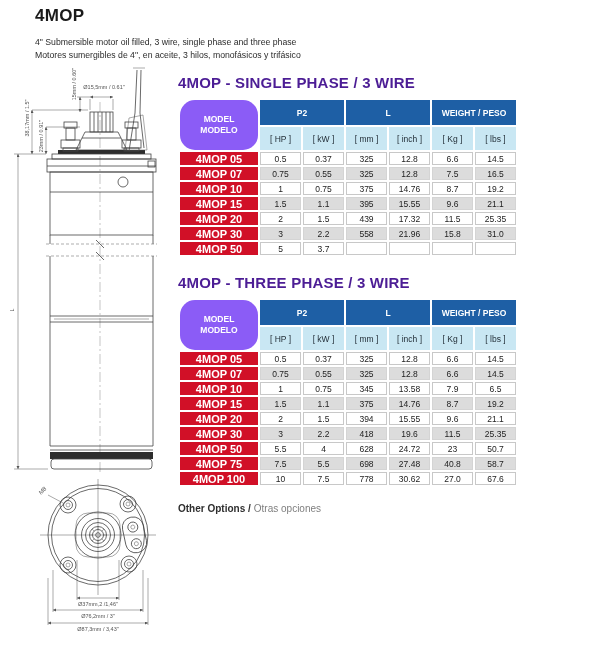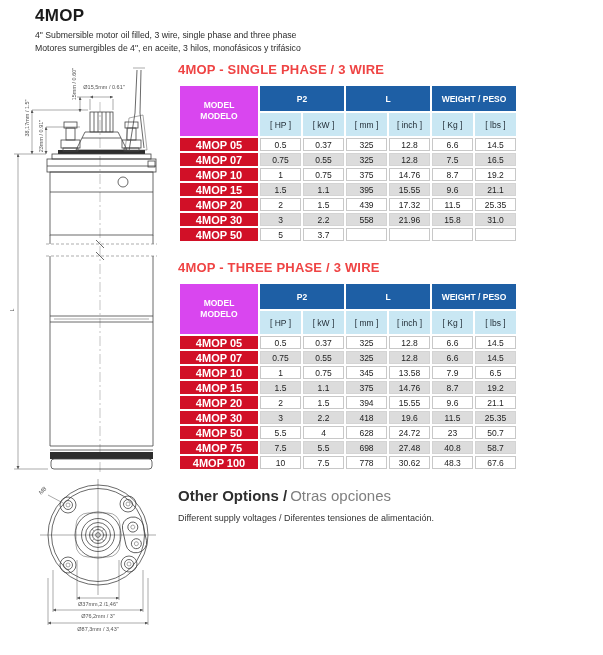--- a/index.html
+++ b/index.html
@@ -3,43 +3,43 @@
 <meta charset="utf-8">
 <style>
   * { margin:0; padding:0; box-sizing:border-box; }
   html,body { background:#fff; }
   .page {
     position:relative; width:603px; height:655px; background:#fff; overflow:hidden;
     font-family:"Liberation Sans", sans-serif; color:#222;
   }
   
   .hdr { position:absolute; left:35px; top:6px; }
-  .hdr h1 { font-size:17px; font-weight:bold; color:#1a1a1a; letter-spacing:.3px; margin-bottom:3px; }
+  .hdr h1 { font-size:17px; font-weight:bold; color:#1a1a1a; letter-spacing:.3px; margin-bottom:10px; }
   .hdr p { font-size:8.7px; color:#2b2b2b; line-height:1.45; }
   
   .drawing { position:absolute; left:0; top:58px; width:178px; height:597px; }
   svg { display:block; }
   .ln  { stroke:#444; stroke-width:.8; fill:none; }
   .lnt { stroke:#555; stroke-width:.5; fill:none; }
   .dk  { fill:#2d2d2d; stroke:none; }
   .cl  { stroke:#888; stroke-width:.5; stroke-dasharray:10 3 2 3; fill:none; }
   .brk { stroke:#777; stroke-width:.6; stroke-dasharray:3 2; fill:none; }
   .dim { font-size:5.5px; fill:#555; }
   .m8  { font-size:6px; fill:#555; font-style:italic; }
   
   .main { position:absolute; left:178px; top:62px; width:420px; }
-  h2.section { font-size:13px; font-weight:bold; color:#ef4444; letter-spacing:.2px; margin:0 0 7px 0; }
+  h2.section { font-size:15px; font-weight:bold; color:#4c1d95; letter-spacing:.2px; margin:12px 0 7px 0; }
   h2.section.gap { margin-top:17px; }
-  h2.options-title { font-size:15px; font-weight:bold; color:#2e2e2e; margin:16px 0 8px 0; }
+  h2.options-title { font-size:10px; font-weight:bold; color:#2e2e2e; margin:16px 0 8px 0; }
   h2.options-title .es { color:#7f7f7f; font-weight:normal; margin-left:3px; }
   .opt { font-size:9px; color:#333; line-height:1.5; }
   
   table.spec { border-collapse:separate; border-spacing:2px; width:340px; table-layout:fixed; }
   table.spec th, table.spec td { text-align:center; vertical-align:middle; padding:0; }
-  .th-model { background:#d946ef; color:#fff; font-size:8.5px; font-weight:bold; line-height:1.35; }
+  .th-model { background:#8b5cf6; color:#fff; font-size:8.5px; font-weight:bold; line-height:1.35;border-radius:15px; }
   .th-group { background:#1e5fa5; color:#fff; font-size:8.5px; font-weight:bold; height:25px; }
   .th-unit  { background:#c9e7f3; color:#1f2a33; font-size:8.5px; font-weight:normal; height:23px; }
   .td-model { background:#d11027; color:#fff; font-size:11px; font-weight:bold; height:13px; }
   .td-val   { background:#fff; font-size:8.5px; color:#222; height:13px; border:1px solid #c8c8c8; }
   tr.alt .td-val { background:#dcdcdc; border-color:#d4d4d4; }
 </style>
 </head>
 <body>
 
 <div class="page">
@@ -407,27 +407,26 @@
             <td class="td-val">27.48</td>
             <td class="td-val">40.8</td>
             <td class="td-val">58.7</td>
           </tr>
           <tr>
             <td class="td-model">4MOP 100</td>
             <td class="td-val">10</td>
             <td class="td-val">7.5</td>
             <td class="td-val">778</td>
             <td class="td-val">30.62</td>
-            <td class="td-val">48.3</td>
+            <td class="td-val">27.0</td>
             <td class="td-val">67.6</td>
           </tr>
         </tbody>
       </table>
 
     <h2 class="options-title">
       <span>Other Options /</span><span class="es">Otras opciones</span>
     </h2>
     <div>
-        <div class="opt">Different supply voltages / Diferentes tensiones de alimentación.</div>
       </div>
   </div>
 
 </div>
 
 </body></html>

